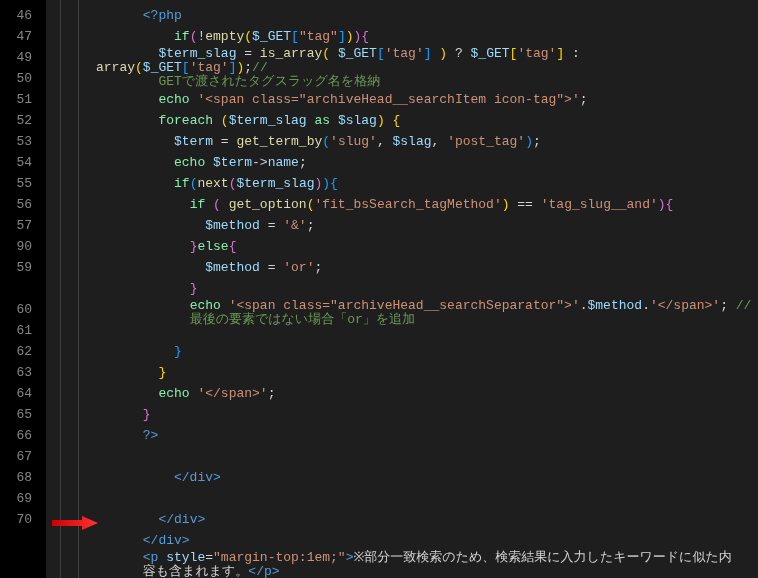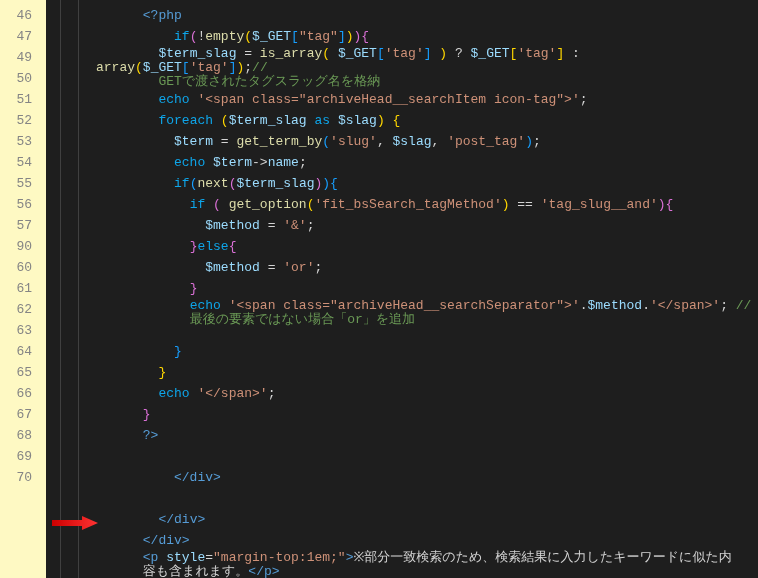--- a/index.html
+++ b/index.html
@@ -12,21 +12,21 @@
       width: 758px;
       height: 578px;
       overflow: hidden;
       position: relative;
     }
     .editor {
       display: flex;
       height: 100%;
     }
     .gutter {
-      background: #fef9c3;
+      background: #000000;
       padding: 5px 0;
       width: 46px;
       text-align: right;
       user-select: none;
       flex-shrink: 0;
     }
     .lineno {
       color: #858585;
       padding-right: 14px;
       height: 21px;
@@ -55,21 +55,21 @@
     }
     .line.tall { height: 42px; line-height: 14px; white-space: pre-wrap; }
     .arrow {
       position: absolute;
       left: 50px;
       top: 515px;
       z-index: 10;
     }
     
     .tag { color: #569cd6; }
-    .kw { color: #0ea5e9; }
+    .kw { color: #86efac; }
     .fn { color: #dcdcaa; }
     .var { color: #9cdcfe; }
     .str { color: #ce9178; }
     .op { color: #d4d4d4; }
     .cmt { color: #6a9955; }
     .attr { color: #9cdcfe; }
     .phpd { color: #569cd6; text-align: right; }
     .txt { color: #d4d4d4; }
     .pbr { color: #da70d6; }
     .ybr { color: #ffd700; }
@@ -95,20 +95,21 @@
       <div class="lineno">49</div>
       <div class="lineno">50</div>
       <div class="lineno">51</div>
       <div class="lineno">52</div>
       <div class="lineno">53</div>
       <div class="lineno">54</div>
       <div class="lineno">55</div>
       <div class="lineno">56</div>
       <div class="lineno">57</div>
       <div class="lineno">90</div>
+      <div class="lineno tall">59</div>
       <div class="lineno">60</div>
       <div class="lineno">61</div>
       <div class="lineno">62</div>
       <div class="lineno">63</div>
       <div class="lineno">64</div>
       <div class="lineno">65</div>
       <div class="lineno">66</div>
       <div class="lineno">67</div>
       <div class="lineno">68</div>
       <div class="lineno">69</div>

